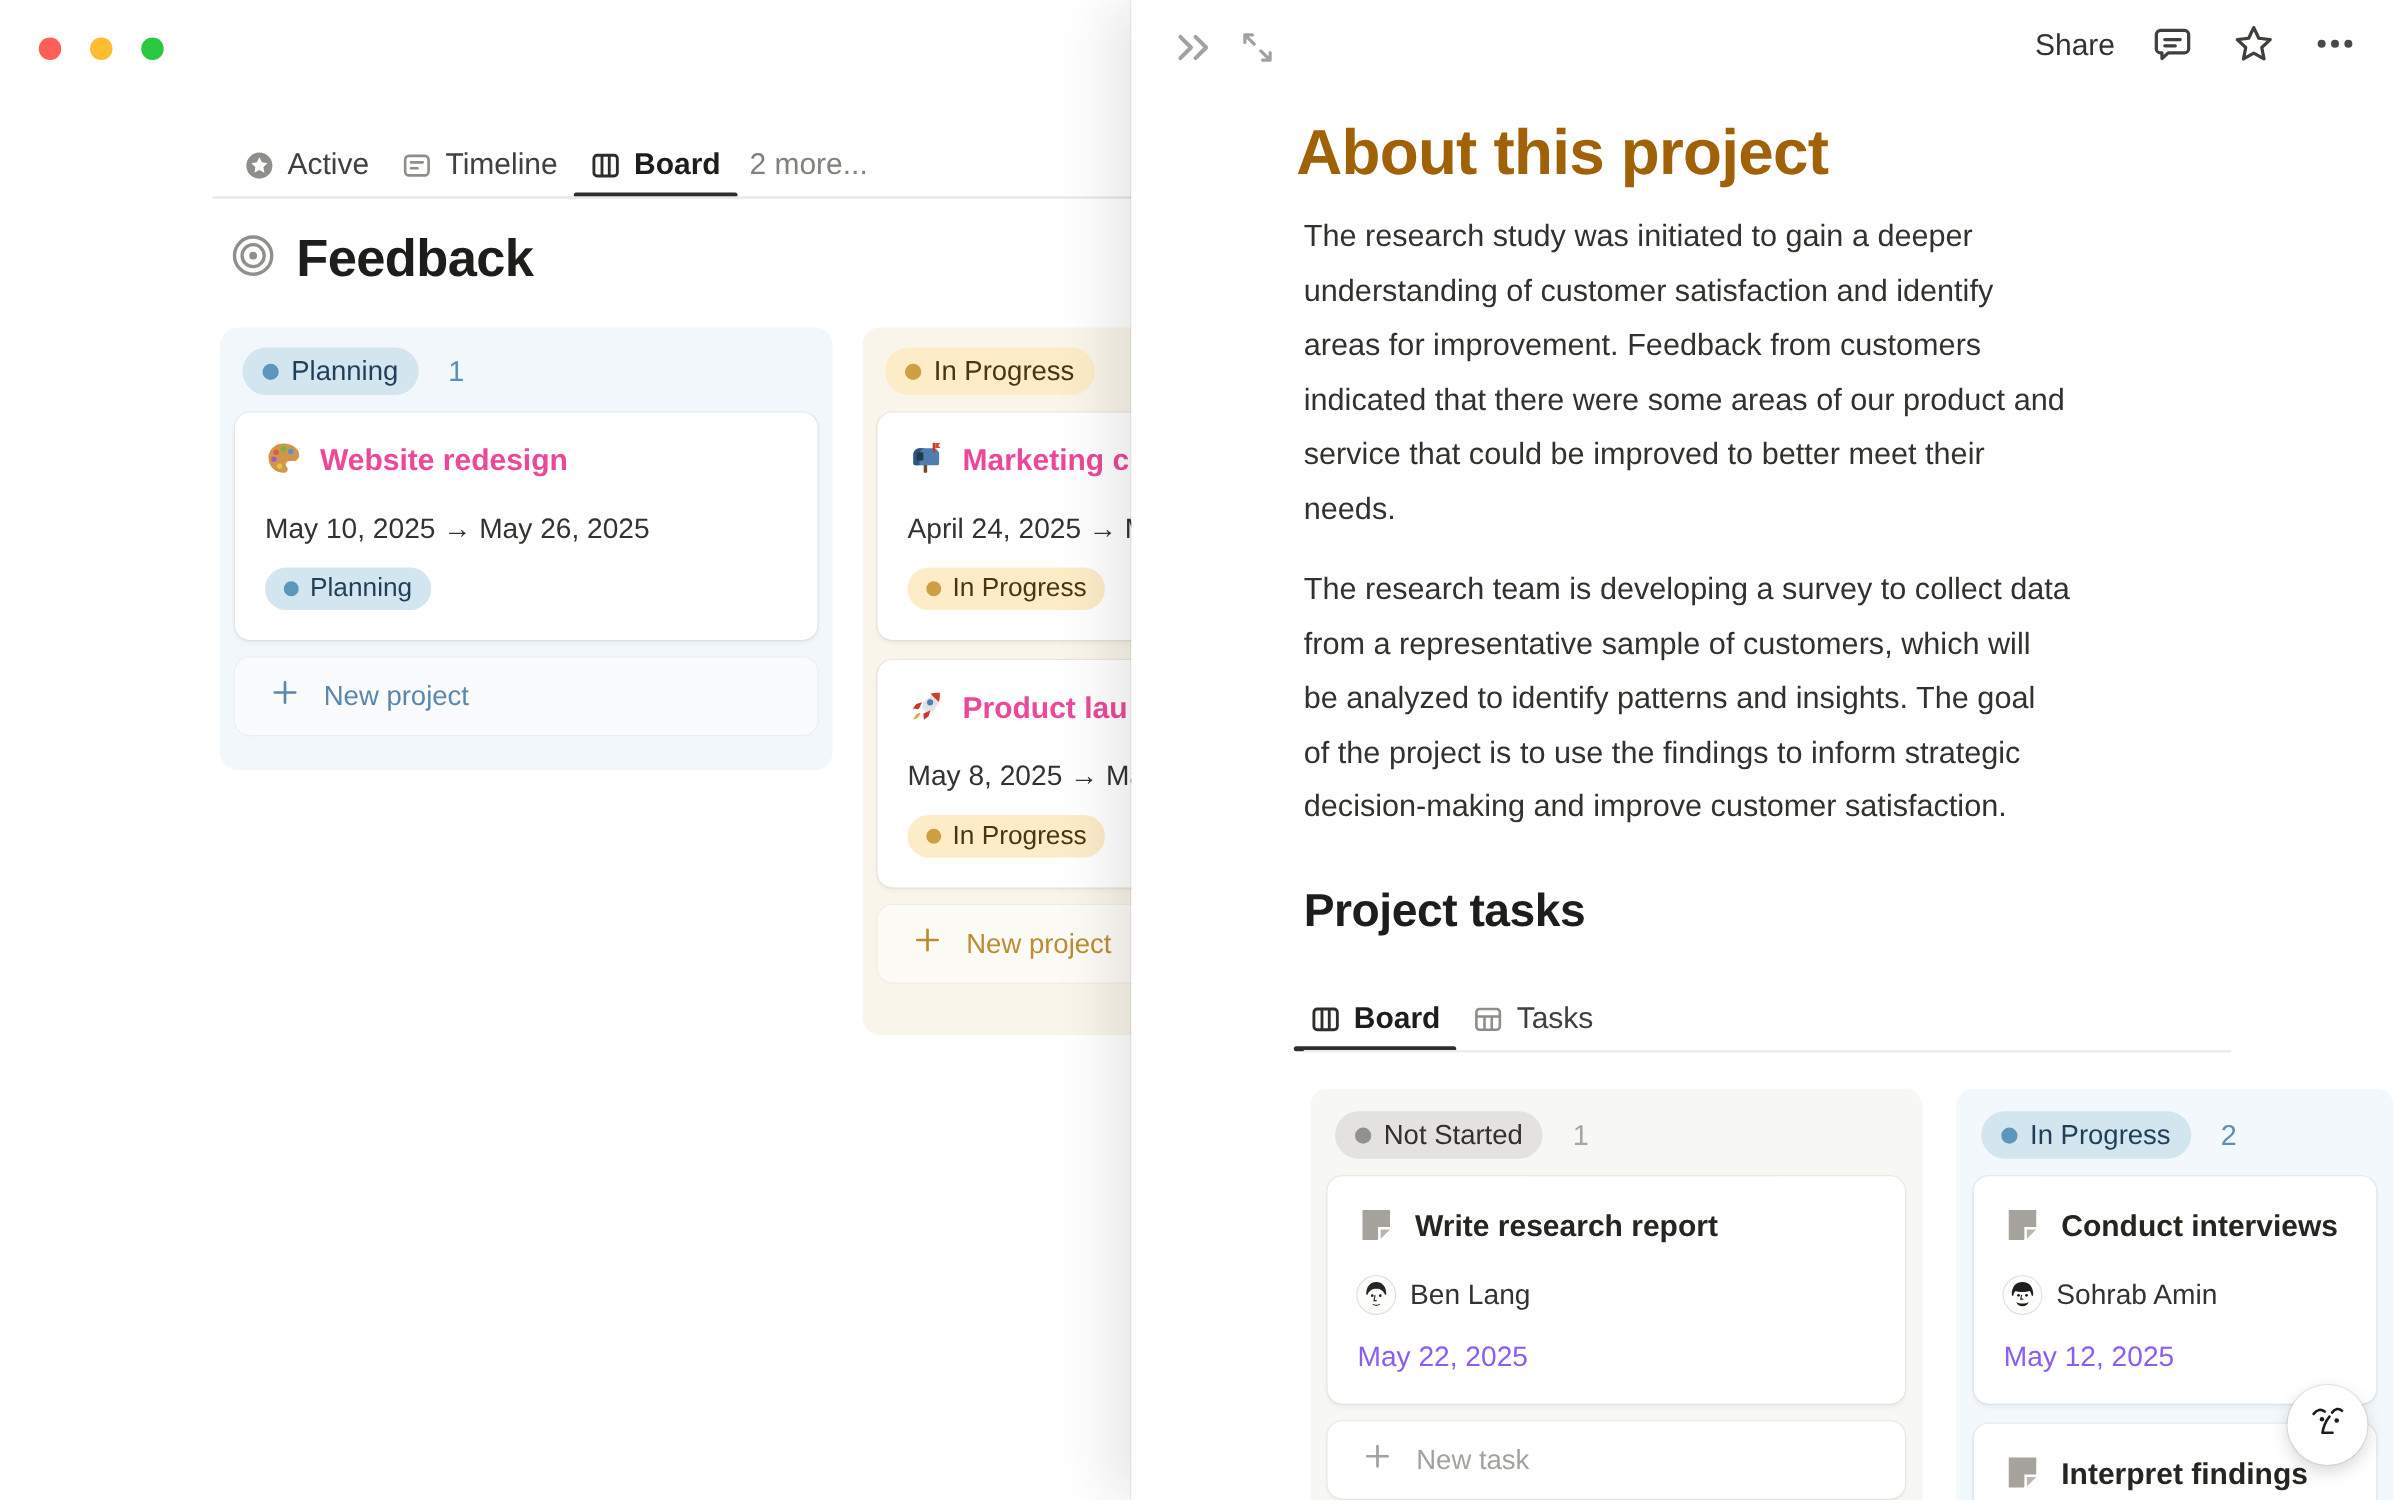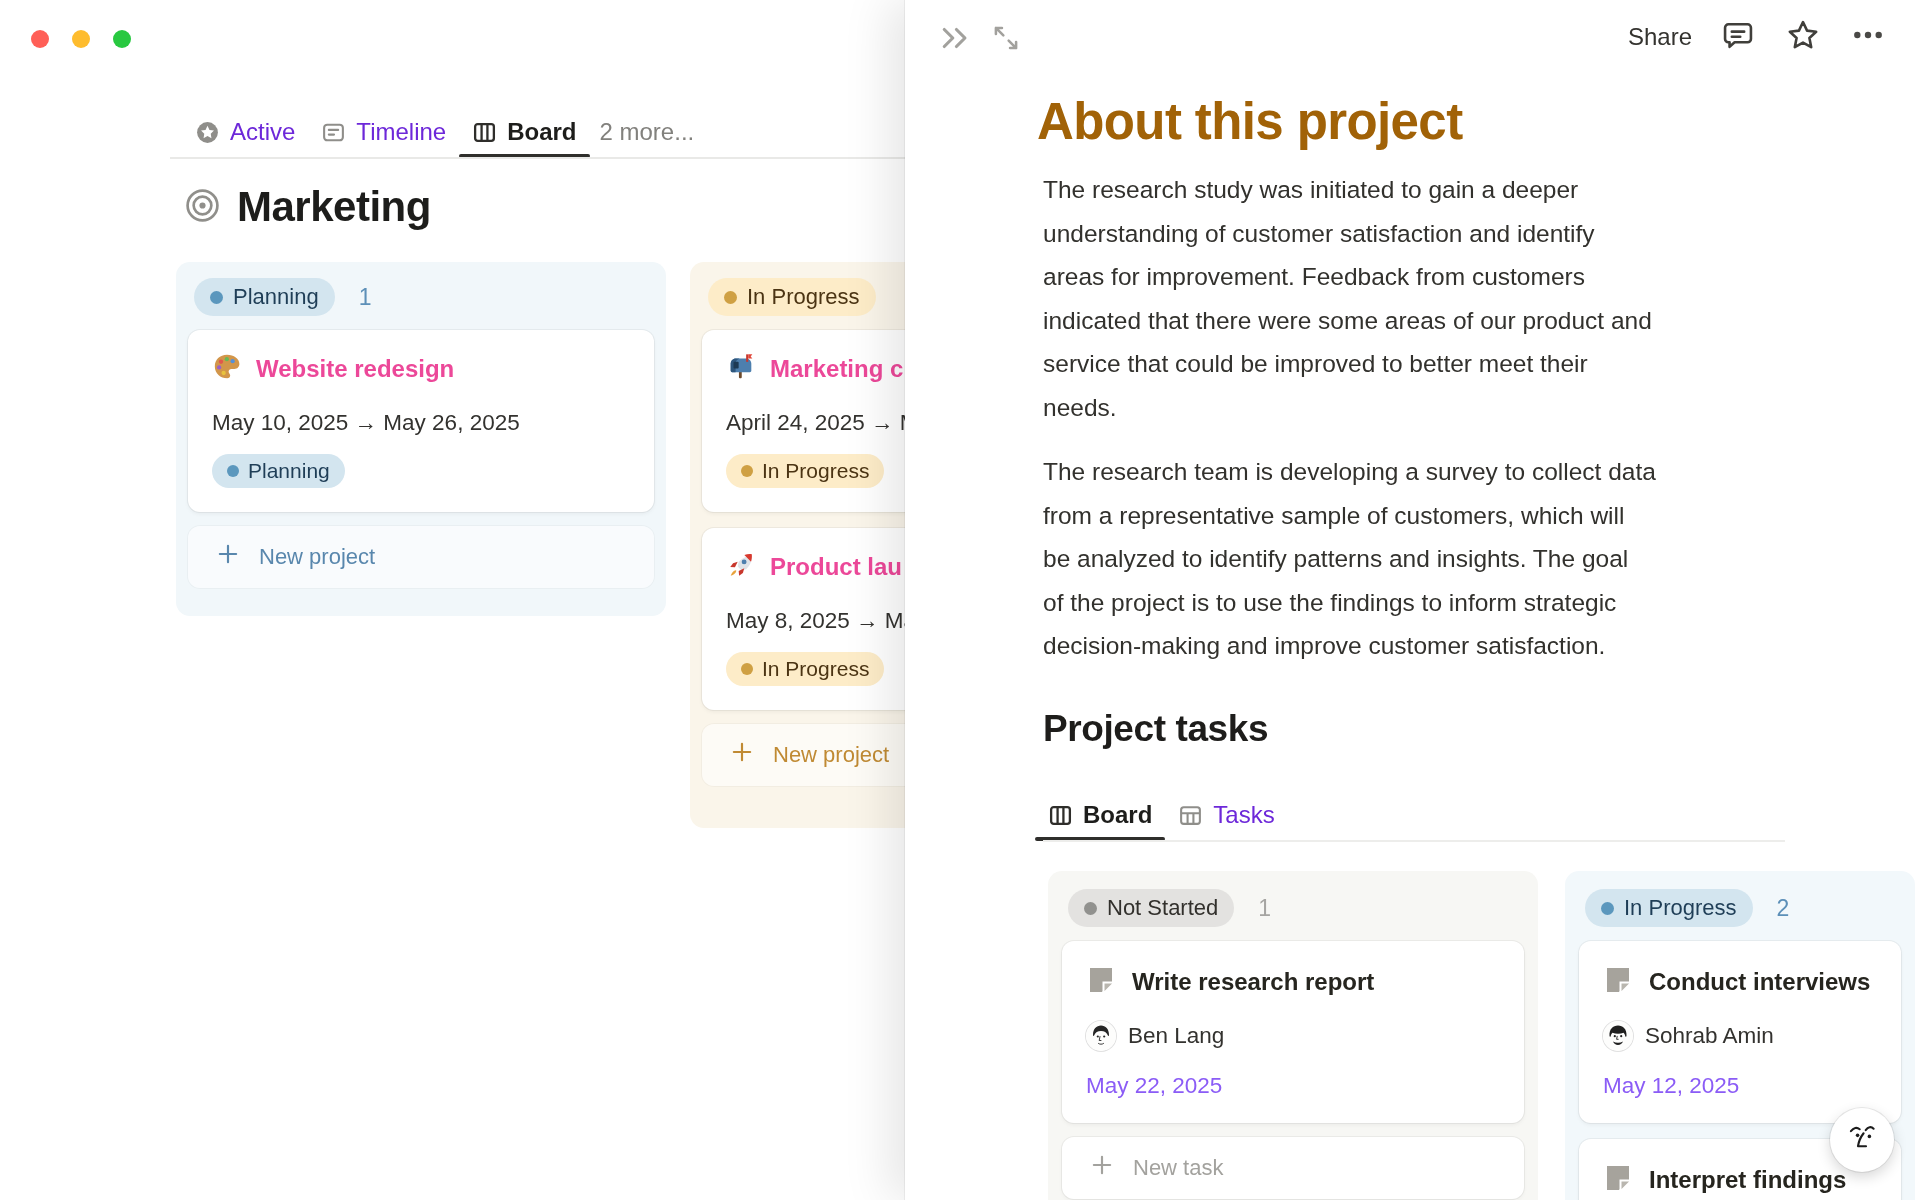--- a/index.html
+++ b/index.html
@@ -5,21 +5,21 @@
   * { margin:0; padding:0; box-sizing:border-box; }
   html,body { width:1920px; height:1200px; overflow:hidden; background:#fff;
               font-family:"Liberation Sans","DejaVu Sans",sans-serif; color:#37352f; }
 
   
   .main-page { position:absolute; inset:0; background:#fff; }
   .traffic { position:absolute; left:31px; top:30px; display:flex; gap:23px; }
   .traffic span { width:18px; height:18px; border-radius:50%; display:block; }
 
   .view-tabs { position:absolute; left:182px; top:106px; height:52px; display:flex; align-items:stretch; }
-  .vtab { display:flex; align-items:center; gap:10px; padding:0 13px; font-size:24px; color:#6d28d9;
+  .vtab { display:flex; align-items:center; gap:10px; padding:0 13px; font-size:24px; color:#404040;
           position:relative; cursor:default; }
   .vtab svg { display:block; }
   .vtab.active { color:#1d1d1b; font-weight:700; }
   .vtab.active::after { content:""; position:absolute; left:0; right:0; bottom:0; height:4px;
                         background:#2f2e2b; border-radius:2px; }
   .more-tabs { font-size:24px; color:#82817d; padding:0 10px; display:flex; align-items:center; }
   .page-divider { position:absolute; left:170px; top:157px; width:1740px; height:2px; background:#e9e9e7; }
 
   .page-title-row { position:absolute; left:184px; top:183px; display:flex; align-items:center; gap:16px; }
   .page-title { font-size:42px; font-weight:700; color:#1d1d1b; letter-spacing:-0.5px; }
@@ -143,21 +143,21 @@
   <div class="page-divider"></div>
 
   <div class="page-title-row">
     <span>
       <svg width="37" height="37" viewBox="0 0 36 36" fill="none">
           <circle cx="18" cy="18" r="14.5" stroke="#908f8b" stroke-width="2.6"></circle>
           <circle cx="18" cy="18" r="8.6" stroke="#908f8b" stroke-width="2.6"></circle>
           <circle cx="18" cy="18" r="3" fill="#908f8b"></circle>
         </svg>
     </span>
-    <span class="page-title">Marketing</span>
+    <span class="page-title">Feedback</span>
   </div>
 
   <div class="bcol col-planning">
     <div class="bcol-header">
       <span class="pill t-blue">
         <span class="dot"></span>
         <span>Planning</span>
       </span>
       <span class="col-count count-blue">1</span>
     </div>

